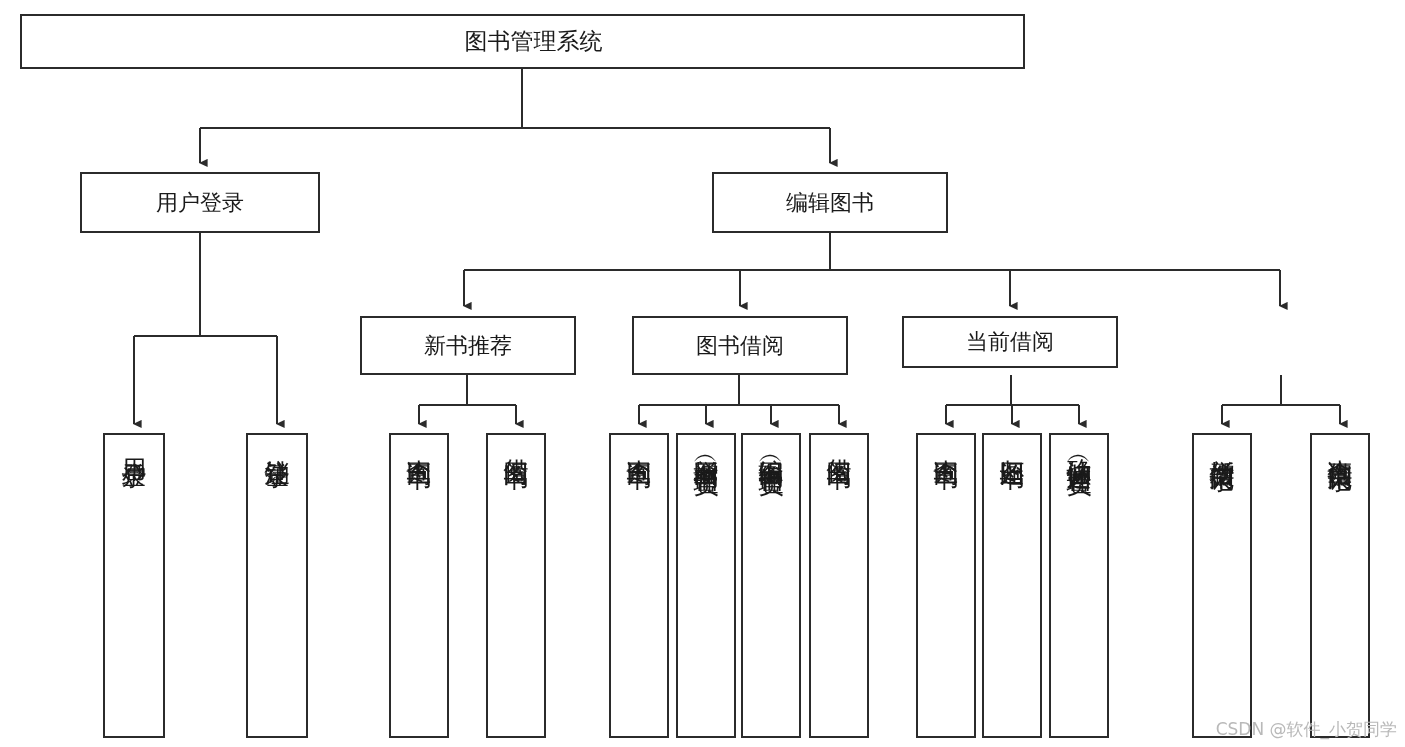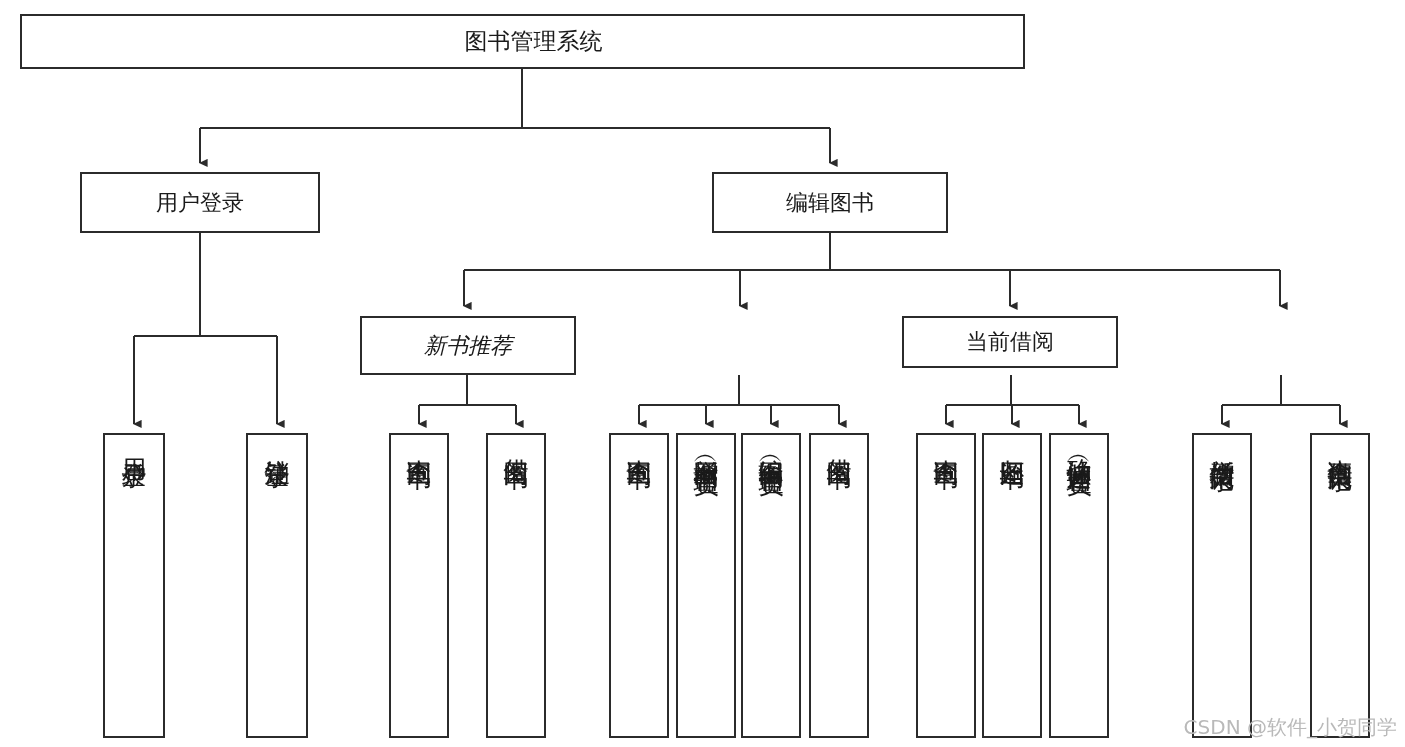--- a/index.html
+++ b/index.html
@@ -54,21 +54,21 @@
     text-orientation: upright;
     font-size: 25px;
     letter-spacing: 2px;
     line-height: 1;
   }
   .node.root .node-label { font-size: 23px; margin-left: 22px; }
   .watermark {
     position: absolute;
     right: 8px;
     bottom: 6px;
-    font-size: 20px;
+    font-size: 17px;
     color: #b9b9b9;
     z-index: 5;
     white-space: nowrap;
     font-family: "DejaVu Sans", "Liberation Sans", sans-serif;
   }
 </style>
 </head>
 <body>
 
 <div id="diagram-root">
@@ -127,22 +127,25 @@
     <span class="node-label">图书管理系统</span>
   </div>
 
   <div class="node horiz" style="left:80px; top:172px; width:240px; height:61px;">
     <span class="node-label">用户登录</span>
   </div>
   <div class="node horiz" style="left:712px; top:172px; width:236px; height:61px;">
     <span class="node-label">编辑图书</span>
   </div>
 
-  <div class="node horiz" style="left:360px; top:316px; width:216px; height:59px;font-style:italic;">
+  <div class="node horiz" style="left:360px; top:316px; width:216px; height:59px;">
     <span class="node-label">新书推荐</span>
+  </div>
+  <div class="node horiz" style="left:632px; top:316px; width:216px; height:59px;">
+    <span class="node-label">图书借阅</span>
   </div>
   <div class="node horiz" style="left:902px; top:316px; width:216px; height:52px;">
     <span class="node-label">当前借阅</span>
   </div>
 
   <div class="node vert" style="left:103px; top:433px; width:62px; height:305px;">
     <span class="node-label">用户登录</span>
   </div>
   <div class="node vert" style="left:246px; top:433px; width:62px; height:305px;">
     <span class="node-label">注销登录</span>

